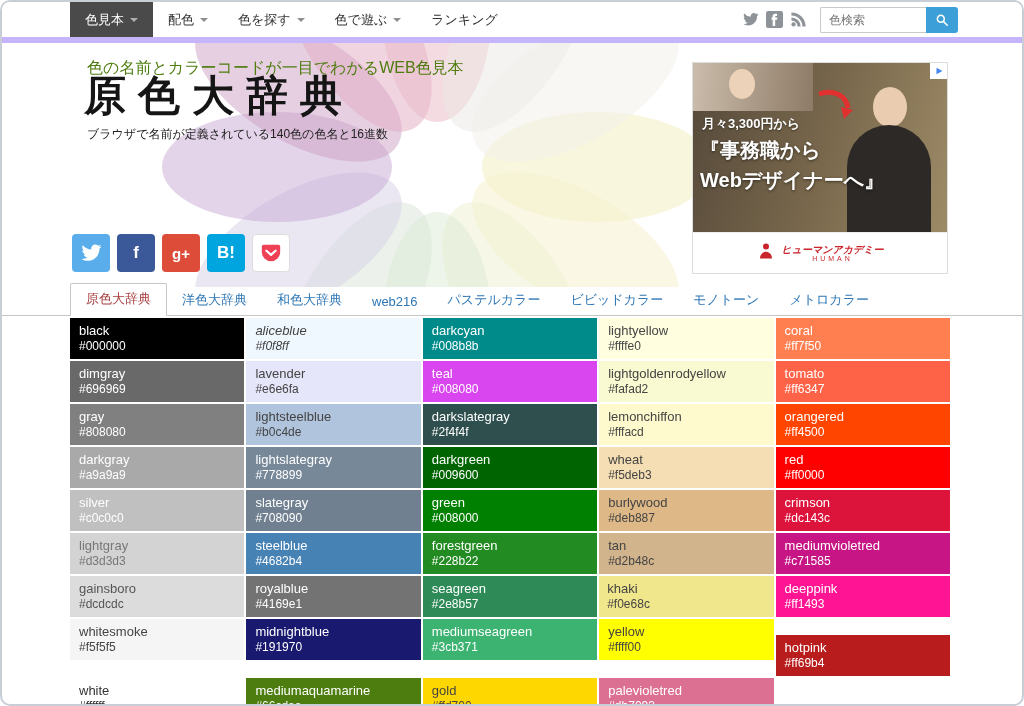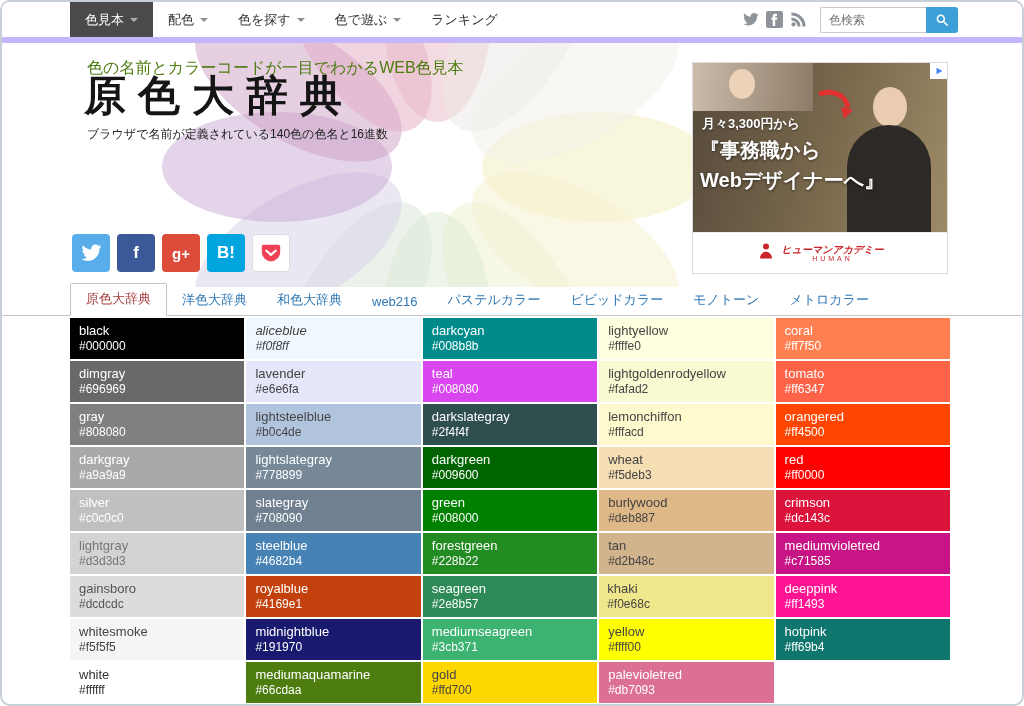--- a/index.html
+++ b/index.html
@@ -392,21 +392,21 @@
         <span class="chex">#d2b48c</span>
       </a>
       <a class="cell" style="background: rgb(199, 21, 133); color: rgb(255, 255, 255);">
         <span class="cname">mediumvioletred</span>
         <span class="chex">#c71585</span>
       </a>
       <a class="cell" style="background: rgb(220, 220, 220); color: rgb(85, 85, 85);">
         <span class="cname">gainsboro</span>
         <span class="chex">#dcdcdc</span>
       </a>
-      <a class="cell" style="background: #c2410c; color: rgb(255, 255, 255);">
+      <a class="cell" style="background: #737373; color: rgb(255, 255, 255);">
         <span class="cname">royalblue</span>
         <span class="chex">#4169e1</span>
       </a>
       <a class="cell" style="background: rgb(46, 139, 87); color: rgb(255, 255, 255);">
         <span class="cname">seagreen</span>
         <span class="chex">#2e8b57</span>
       </a>
       <a class="cell" style="background: rgb(240, 230, 140); color: rgb(68, 68, 68); padding-left: 8px;">
         <span class="cname">khaki</span>
         <span class="chex">#f0e68c</span>
@@ -424,21 +424,21 @@
         <span class="chex">#191970</span>
       </a>
       <a class="cell" style="background: rgb(60, 179, 113); color: rgb(255, 255, 255);">
         <span class="cname">mediumseagreen</span>
         <span class="chex">#3cb371</span>
       </a>
       <a class="cell" style="background: rgb(255, 255, 0); color: rgb(68, 68, 68);">
         <span class="cname">yellow</span>
         <span class="chex">#ffff00</span>
       </a>
-      <a class="cell" style="background: #0f766e; color: rgb(255, 255, 255);">
+      <a class="cell" style="background: #b91c1c; color: rgb(255, 255, 255); margin-top: 16px;">
         <span class="cname">hotpink</span>
         <span class="chex">#ff69b4</span>
       </a>
       <a class="cell" style="background: rgb(255, 255, 255); color: rgb(51, 51, 51);">
         <span class="cname">white</span>
         <span class="chex">#ffffff</span>
       </a>
       <a class="cell" style="background: #4d7c0f; color: rgb(255, 255, 255);">
         <span class="cname">mediumaquamarine</span>
         <span class="chex">#66cdaa</span>

